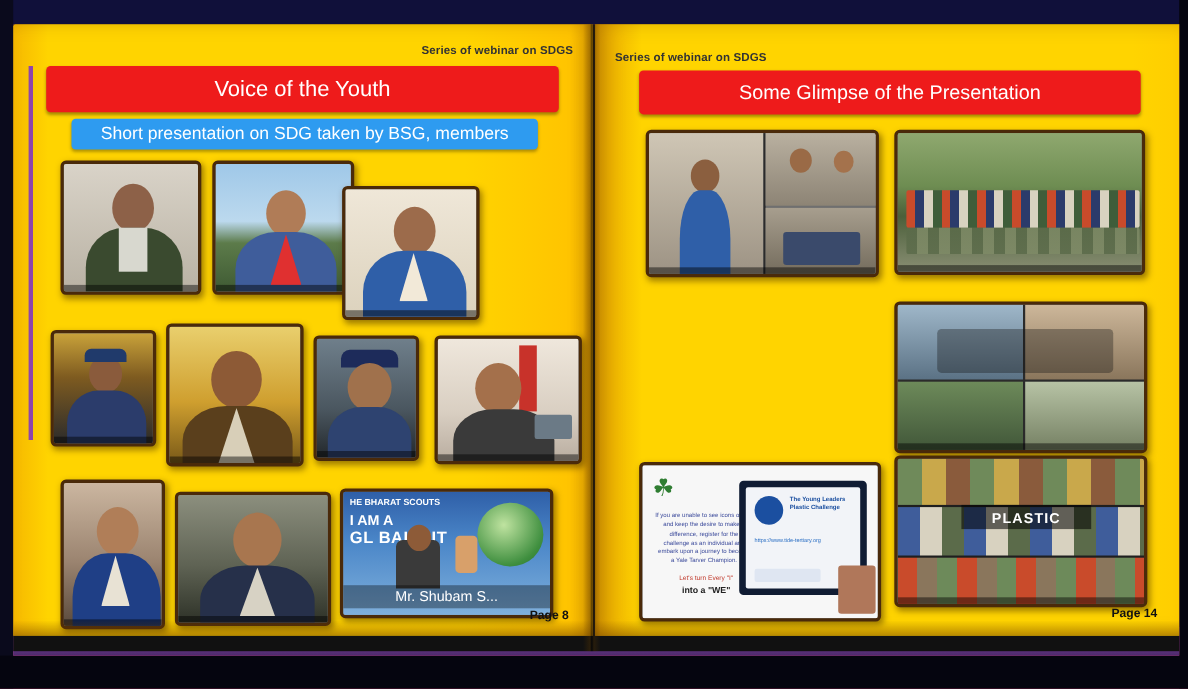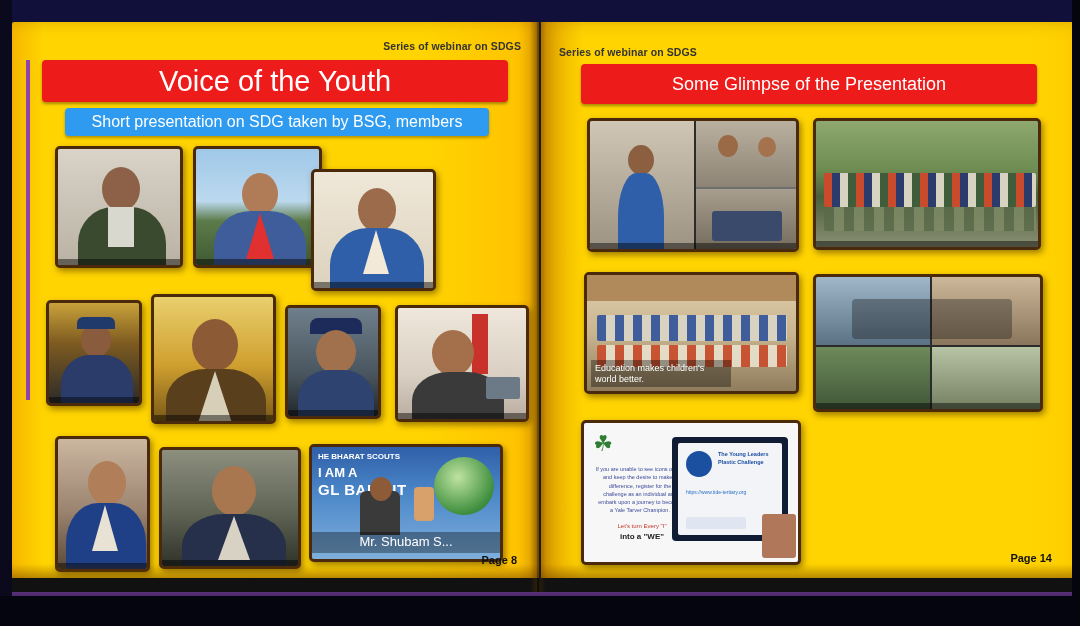--- a/index.html
+++ b/index.html
@@ -78,21 +78,21 @@
     color: #333;
     font-weight: 600;
     letter-spacing: .1px;
   }
   .title-bar {
     position: absolute;
     background: #ee1b1b;
     border-radius: 4px;
     color: #fff;
     text-align: center;
-    font-size: 29px;
+    font-size: 20px;
     font-weight: 400;
     line-height: 40px;
     box-shadow: 0 2px 3px rgba(0,0,0,.35);
   }
   .subtitle-bar {
     position: absolute;
     background: #2e9bf0;
     border-radius: 4px;
     color: #fff;
     text-align: center;
@@ -284,27 +284,20 @@
         <div class="cap"></div>
       </div>
 
       <div class="ph" style="left:272px; top:96px; width:228px; height:132px;">
         <div class="bg" style="background:linear-gradient(180deg,#8fa86f 0%,#6e8d52 38%,#4b5f3a 60%,#8a8f74 100%);"></div>
         <div class="crowdrow" style="left:8px; top:52px; width:212px; height:34px; background:repeating-linear-gradient(90deg,#c94b2b 0 8px,#2b3b6b 8px 16px,#d8d2c0 16px 24px,#3f5d3a 24px 32px);"></div>
         <div class="crowdrow" style="left:8px; top:86px; width:212px; height:24px; background:repeating-linear-gradient(90deg,#5b6b4a 0 10px,#7e8a66 10px 20px);opacity:.85;"></div>
         <div class="cap"></div>
       </div>
 
-      <div class="ph" style="left:43px; top:250px; width:215px; height:122px;">
-        <div class="bg" style="background:linear-gradient(180deg,#e0cfae 0%,#c9b58e 50%,#8e7c5c 100%);"></div>
-        <div style="position:absolute;left:0;top:0;width:100%;height:26px;background:#b08a5a;"></div>
-        <div class="crowdrow" style="left:10px; top:40px; width:190px; height:26px; background:repeating-linear-gradient(90deg,#3f5d9b 0 9px,#d8d2c0 9px 18px);"></div>
-        <div class="crowdrow" style="left:10px; top:70px; width:190px; height:22px; background:repeating-linear-gradient(90deg,#c94b2b 0 9px,#e9e2cf 9px 18px);opacity:.9;"></div>
-        <div class="cap cap-left" style="bottom:4px; font-size:9px; width:140px; left:4px; right:auto;">Education makes children's world better.</div>
-      </div>
 
       <div class="ph" style="left:272px; top:252px; width:230px; height:138px;">
         <div class="bg" style="background:#2b2b2b;"></div>
         <div style="position:absolute;left:0;top:0;width:114px;height:68px;background:linear-gradient(180deg,#9fb7c9,#5b7285);"></div>
         <div style="position:absolute;left:116px;top:0;width:114px;height:68px;background:linear-gradient(180deg,#cdb79a,#8a765c);"></div>
         <div style="position:absolute;left:0;top:70px;width:114px;height:68px;background:linear-gradient(180deg,#6d8a5a,#3d5236);"></div>
         <div style="position:absolute;left:116px;top:70px;width:114px;height:68px;background:linear-gradient(180deg,#b7c3a5,#6f7a5d);"></div>
         <div style="position:absolute;left:36px;top:22px;width:160px;height:40px;background:rgba(20,20,20,.35);border-radius:4px;"></div>
         <div class="cap"></div>
       </div>
@@ -328,20 +321,30 @@
           <div style="position:absolute;left:6px;top:6px;right:6px;bottom:6px;background:#f2f4f8;border-radius:2px;">
             <div style="position:absolute;left:8px;top:8px;width:26px;height:26px;border-radius:50%;background:#1b4fa0;"></div>
             <div style="position:absolute;left:40px;top:8px;right:4px;color:#1b4fa0;font-size:5.5px;line-height:1.4;font-weight:700;">The Young Leaders Plastic Challenge</div>
             <div style="position:absolute;left:8px;top:46px;right:4px;color:#2b6fc4;font-size:5px;">https://www.tide-tertiary.org</div>
             <div style="position:absolute;left:8px;bottom:6px;width:60px;height:12px;background:#dfe6f2;border-radius:2px;"></div>
           </div>
         </div>
         <div style="position:absolute;right:2px;bottom:4px;width:34px;height:44px;background:#b0775a;border-radius:3px;"></div>
       </div>
 
+      <div class="ph" style="left:272px; top:392px; width:230px; height:138px;">
+        <div class="bg" style="background:#1f1f1f;"></div>
+        <div style="position:absolute;left:0;top:0;width:100%;height:42px;background:repeating-linear-gradient(90deg,#6f8a5a 0 22px,#c9a84b 22px 44px,#8a5b3c 44px 66px);"></div>
+        <div style="position:absolute;left:0;top:44px;width:100%;height:44px;background:repeating-linear-gradient(90deg,#3f5d9b 0 20px,#d8d2c0 20px 40px,#5b6b4a 40px 60px);"></div>
+        <div style="position:absolute;left:0;top:90px;width:100%;height:48px;background:repeating-linear-gradient(90deg,#c94b2b 0 18px,#8a765c 18px 36px,#6d8a5a 36px 54px);"></div>
+        <div style="position:absolute;left:58px;top:42px;width:118px;height:22px;background:rgba(0,0,0,.55);display:flex;align-items:center;justify-content:center;">
+          <span style="color:#fff;font-size:13px;font-weight:700;letter-spacing:1px;">PLASTIC</span>
+        </div>
+        <div class="cap"></div>
+      </div>
 
       <div class="page-num" style="right:20px; bottom:14px;margin-top:23px;">Page 14</div>
       <div class="page-bottom-shade"></div>
     </div>
 
     <div class="spine"></div>
   </div>
 </div>
 
 </body></html>

